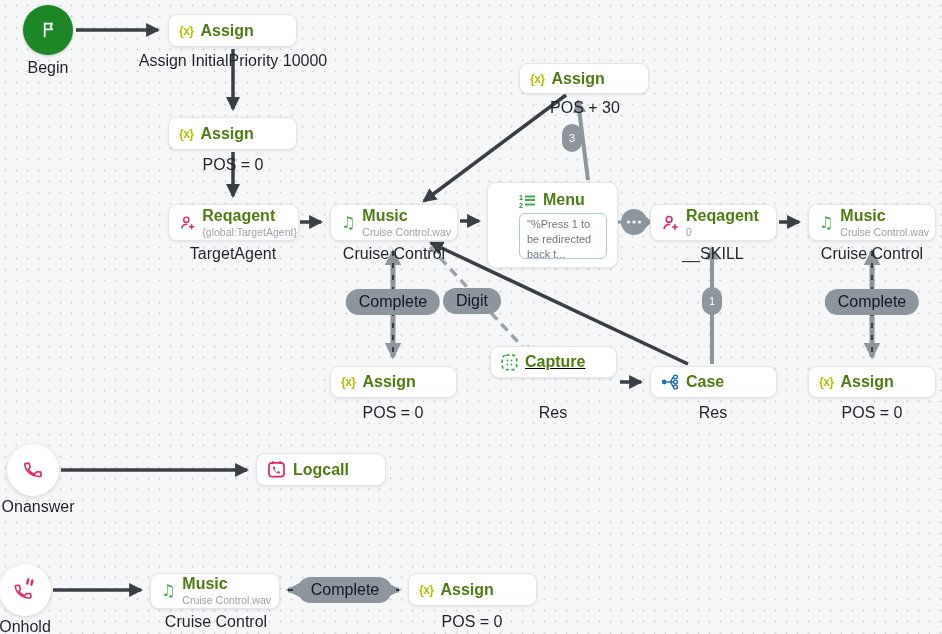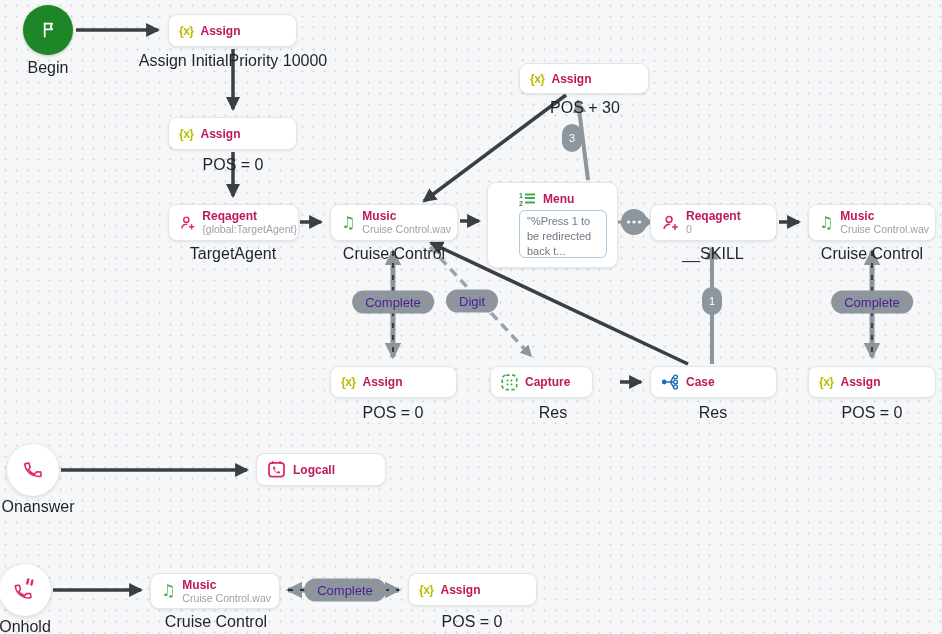--- a/index.html
+++ b/index.html
@@ -10,34 +10,34 @@
     background-image:radial-gradient(#dcdfe3 1px, transparent 1.2px);
     background-size:11px 11px;
   }
   #edges{position:absolute;left:0;top:0;}
   .node{
     position:absolute;background:#fff;border:1px solid #e3e6e9;border-radius:9px;
     box-shadow:0 1px 3px rgba(20,30,45,.10);display:flex;align-items:center;
     gap:7px;padding:0 10px;box-sizing:border-box;
   }
   .titles{display:flex;flex-direction:column;line-height:1.18;min-width:0;}
-  .title{font-size:12px;font-weight:bold;color:#be185d;white-space:nowrap;}
+  .title{font-size:16px;font-weight:bold;color:#4d7c0f;white-space:nowrap;}
   .subtitle{font-size:10.5px;color:#9aa1ab;white-space:nowrap;}
   .caption{
     position:absolute;transform:translateX(-50%);font-size:16px;color:#1e2329;
     white-space:nowrap;text-align:center;
   }
   .assign-ic{font-size:12px;font-weight:bold;color:#b9bd00;letter-spacing:-0.5px;}
   .music-ic{font-size:16px;color:#3fae49;font-family:"DejaVu Sans",sans-serif;line-height:1;}
   .event-circle{position:absolute;border-radius:50%;display:flex;align-items:center;justify-content:center;}
   .begin-circle{background:#1d8626;box-shadow:0 1px 3px rgba(20,30,45,.25);}
   .white-circle{background:#fff;box-shadow:0 1px 4px rgba(20,30,45,.18);}
   .badge-pill{
-    position:absolute;transform:translate(-50%,-50%);background:#8d959d;color:#4c1d95;
-    font-size:13px;padding:4px 13px;border-radius:14px;white-space:nowrap;z-index:3;
+    position:absolute;transform:translate(-50%,-50%);background:#8d959d;color:#0f172a;
+    font-size:16px;padding:4px 13px;border-radius:14px;white-space:nowrap;z-index:3;
   }
   .badge-num{
     position:absolute;transform:translate(-50%,-50%);background:#8d959d;color:#fff;
     font-size:11px;width:20px;height:28px;border-radius:10px;display:flex;
     align-items:center;justify-content:center;z-index:3;
   }
   .menu-node{flex-direction:column;align-items:stretch;gap:4px;padding:8px 10px;}
   .menu-head{display:flex;align-items:center;gap:7px;}
   .menu-prompt{
     border:1px solid #a9c9df;border-radius:6px;padding:3px 7px;font-size:11px;
@@ -197,21 +197,21 @@
     </span>
   </div>
   <div class="caption" style="left:872px;top:245px;">Cruise Control</div>
 
   <div class="node" style="left:330px;top:366px;width:127px;height:32px;">
     <span class="assign-ic">{x}</span>
     <span class="title">Assign</span>
   </div>
   <div class="caption" style="left:393px;top:404px;">POS = 0</div>
 
-  <div class="node" style="left:490px;top:366px;width:103px;height:32px;">
+  <div class="node" style="left:490px;top:346px;width:127px;height:32px;text-decoration:underline;">
     <svg width="17" height="17" viewBox="0 0 17 17">
       <rect x="1.2" y="1.2" width="14.5" height="14.5" rx="4" fill="none" stroke="#3fae49" stroke-width="1.7" stroke-dasharray="3.4,2.4"></rect>
       <circle cx="6.5" cy="6.5" r="1" fill="#3fae49"></circle>
       <circle cx="10.5" cy="6.5" r="1" fill="#3fae49"></circle>
       <circle cx="6.5" cy="10.5" r="1" fill="#3fae49"></circle>
       <circle cx="10.5" cy="10.5" r="1" fill="#3fae49"></circle>
     </svg>
     <span class="title">Capture</span>
   </div>
   <div class="caption" style="left:553px;top:404px;">Res</div>

